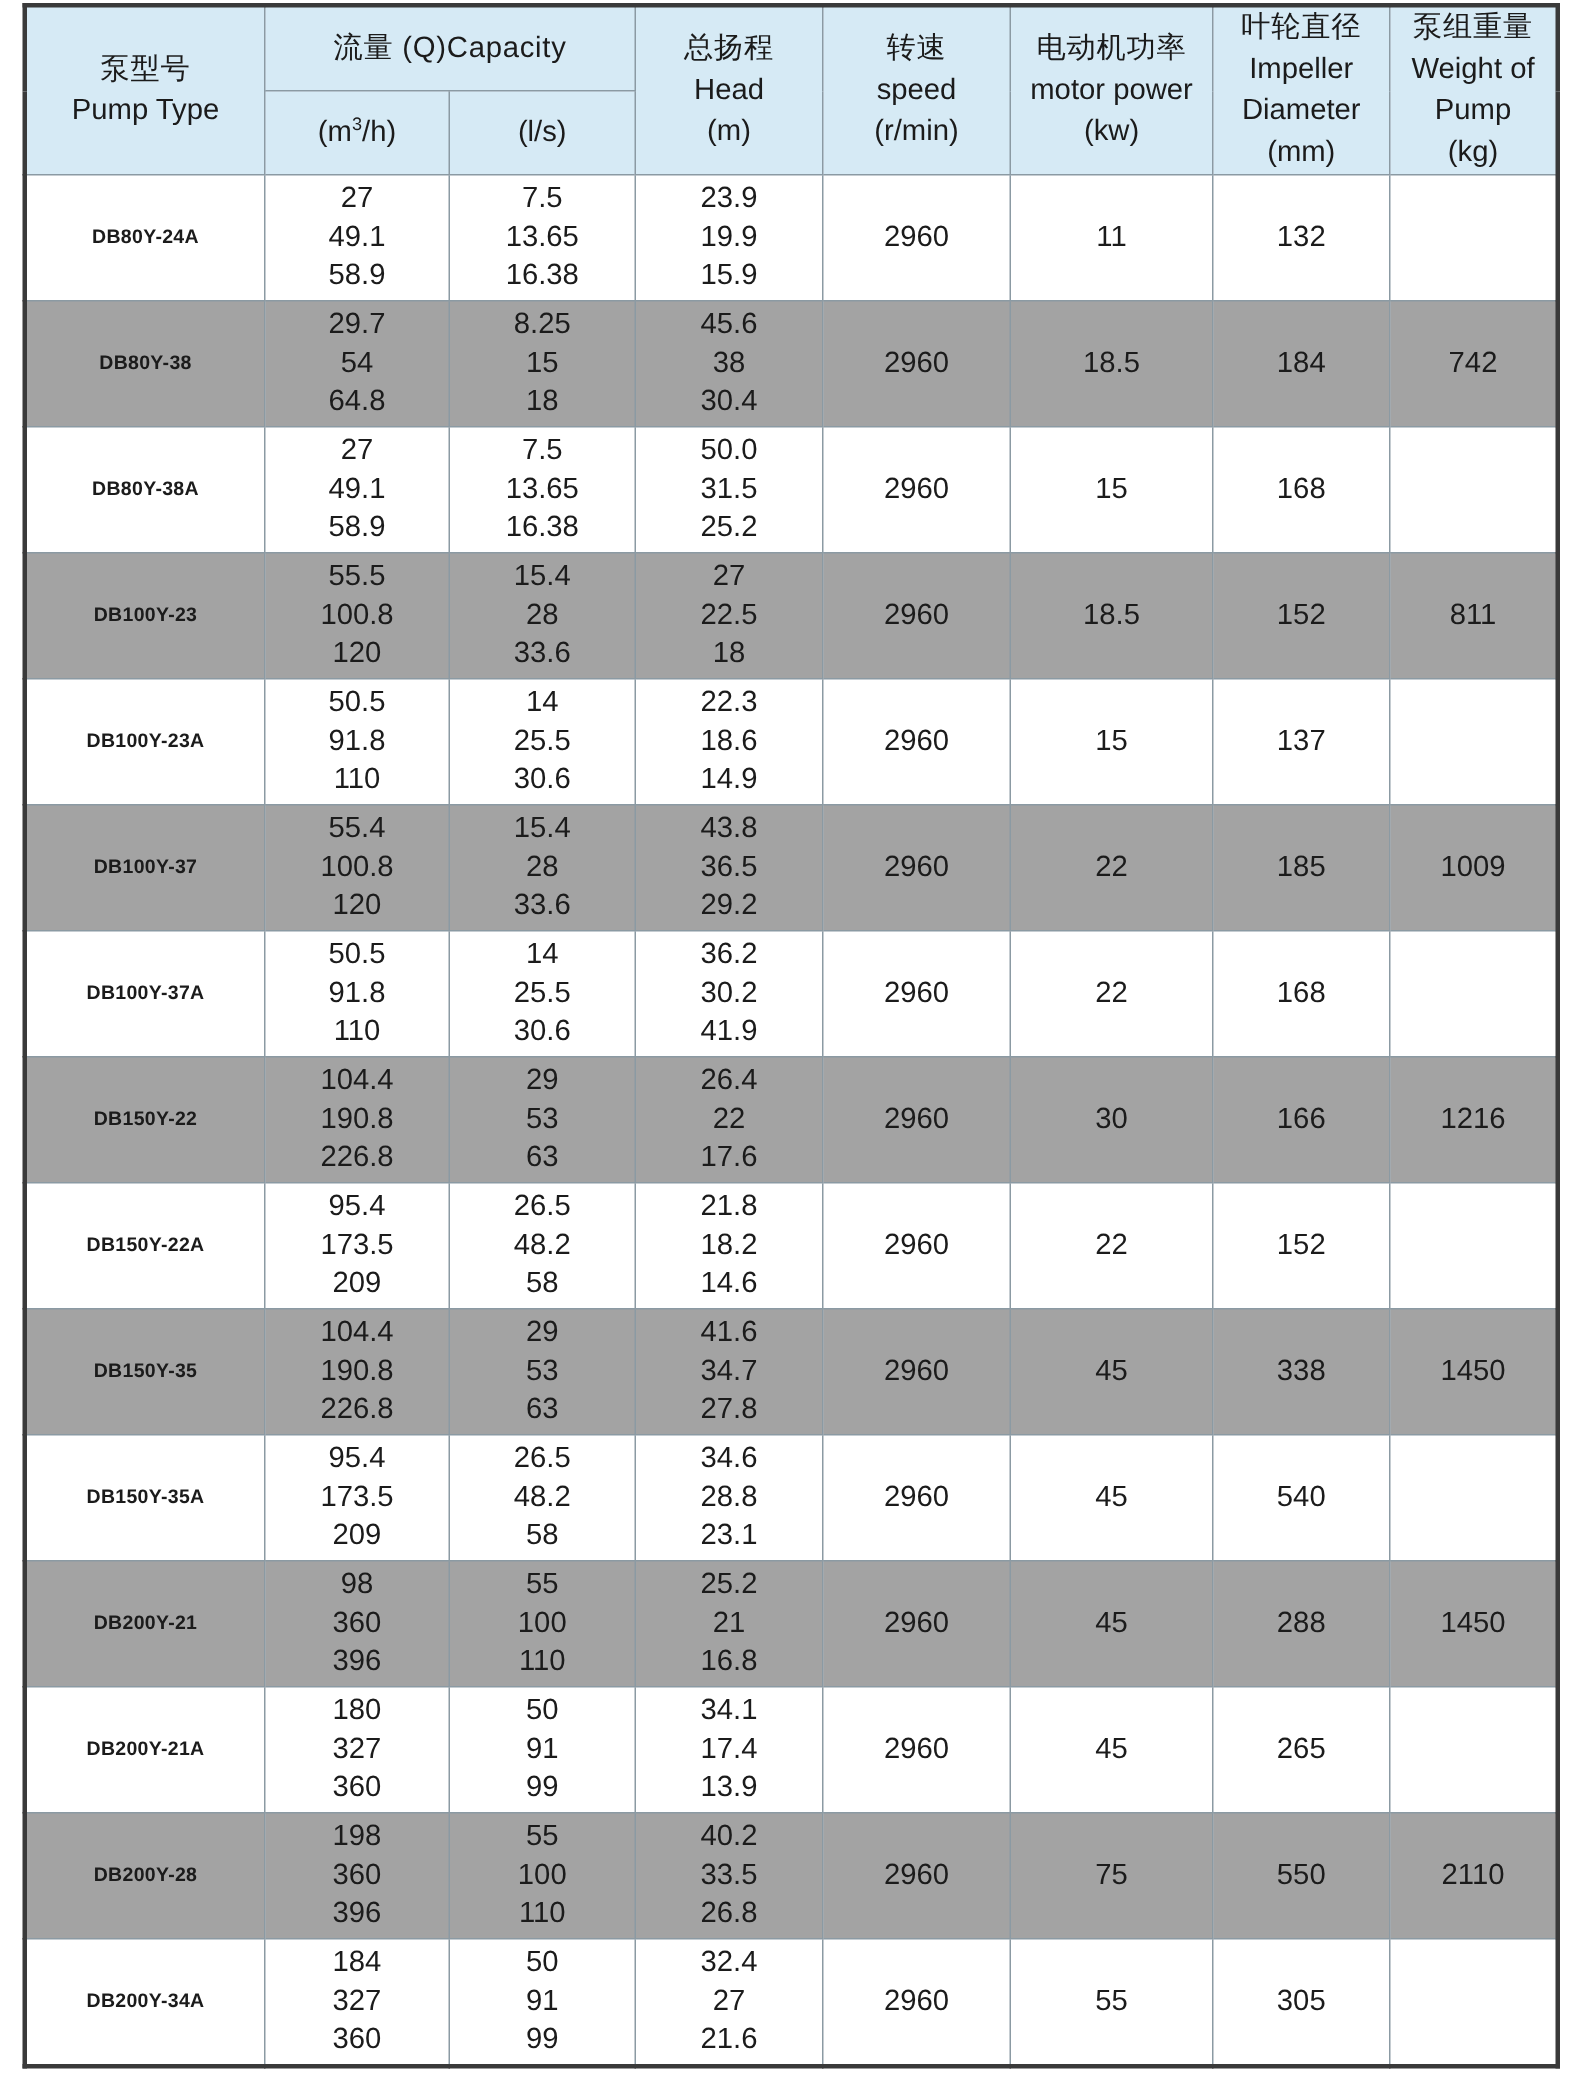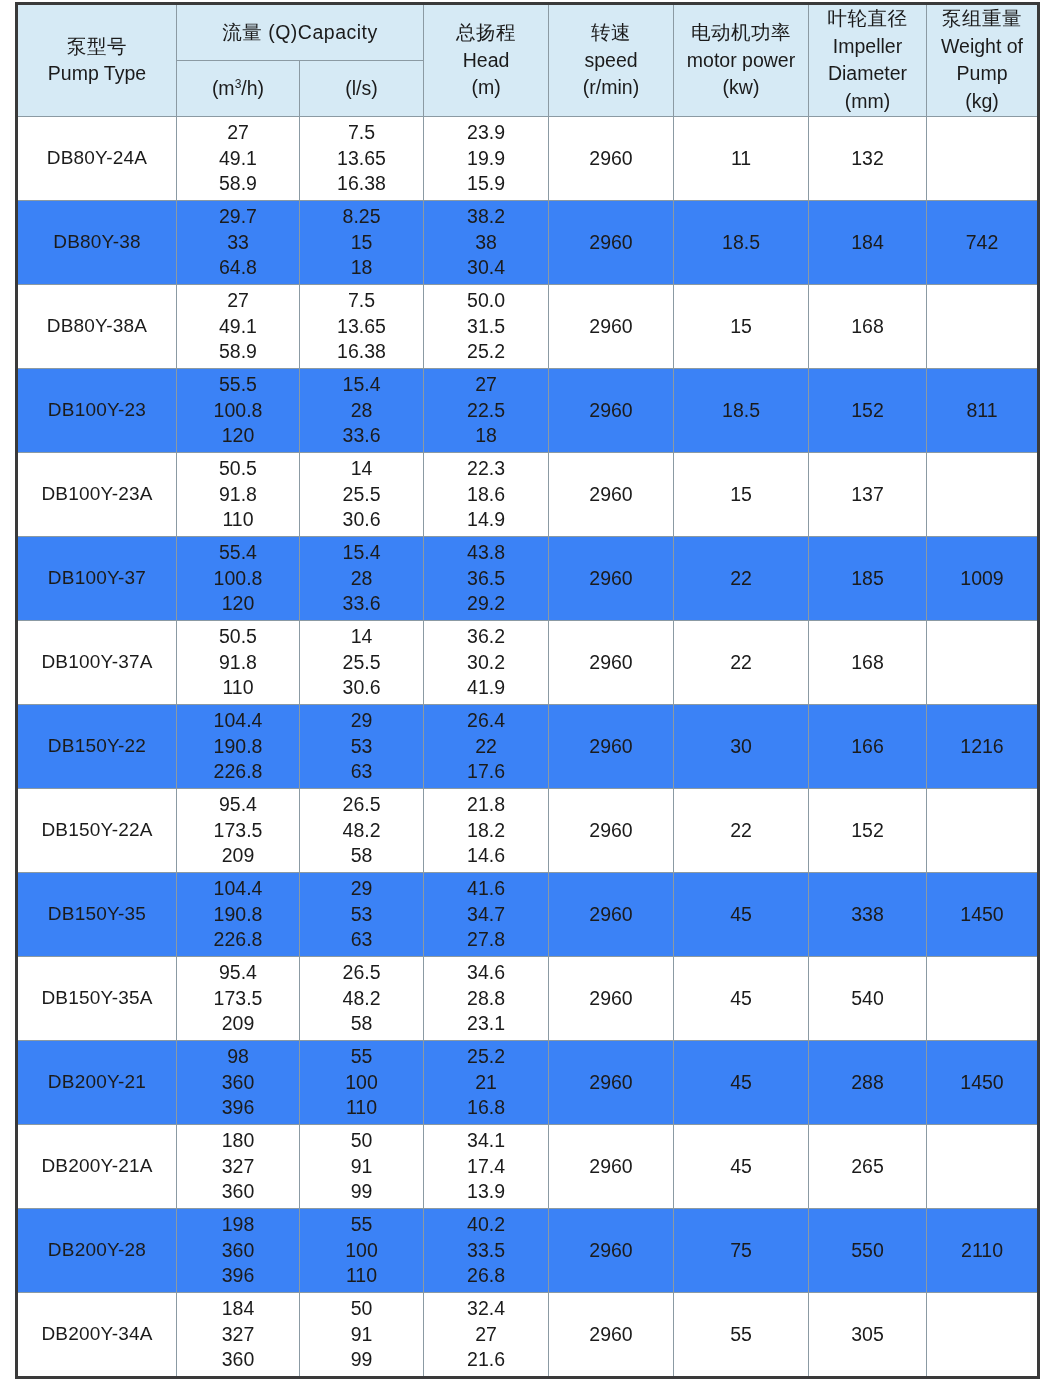--- a/index.html
+++ b/index.html
@@ -61,25 +61,26 @@
   sup { font-size: 0.62em; vertical-align: super; line-height: 0; }
 
   
   tbody td {
     height: 83px;
     font-size: 19.5px;
     line-height: 1.30;
     background: #ffffff;
   }
   tbody tr.shaded td {
-    background: #3b82f6;
+    background: #a3a3a3;
   }
   td.model {
-    font-size: 19px;
+    font-size: 13px;
     letter-spacing: 0.2px;
+    font-weight: bold;
   }
   .triple {
     display: block;
     text-align: center;
   }
   .triple span {
     display: block;
     white-space: nowrap;
   }
 
@@ -181,34 +182,34 @@
           <td>2960</td>
           <td>11</td>
           <td>132</td>
           <td></td>
         </tr>
         <tr class="shaded">
           <td class="model">DB80Y-38</td>
           <td>
             <span class="triple">
               <span>29.7</span>
-              <span>33</span>
+              <span>54</span>
               <span>64.8</span>
             </span>
           </td>
           <td>
             <span class="triple">
               <span>8.25</span>
               <span>15</span>
               <span>18</span>
             </span>
           </td>
           <td>
             <span class="triple">
-              <span>38.2</span>
+              <span>45.6</span>
               <span>38</span>
               <span>30.4</span>
             </span>
           </td>
           <td>2960</td>
           <td>18.5</td>
           <td>184</td>
           <td>742</td>
         </tr>
         <tr>

